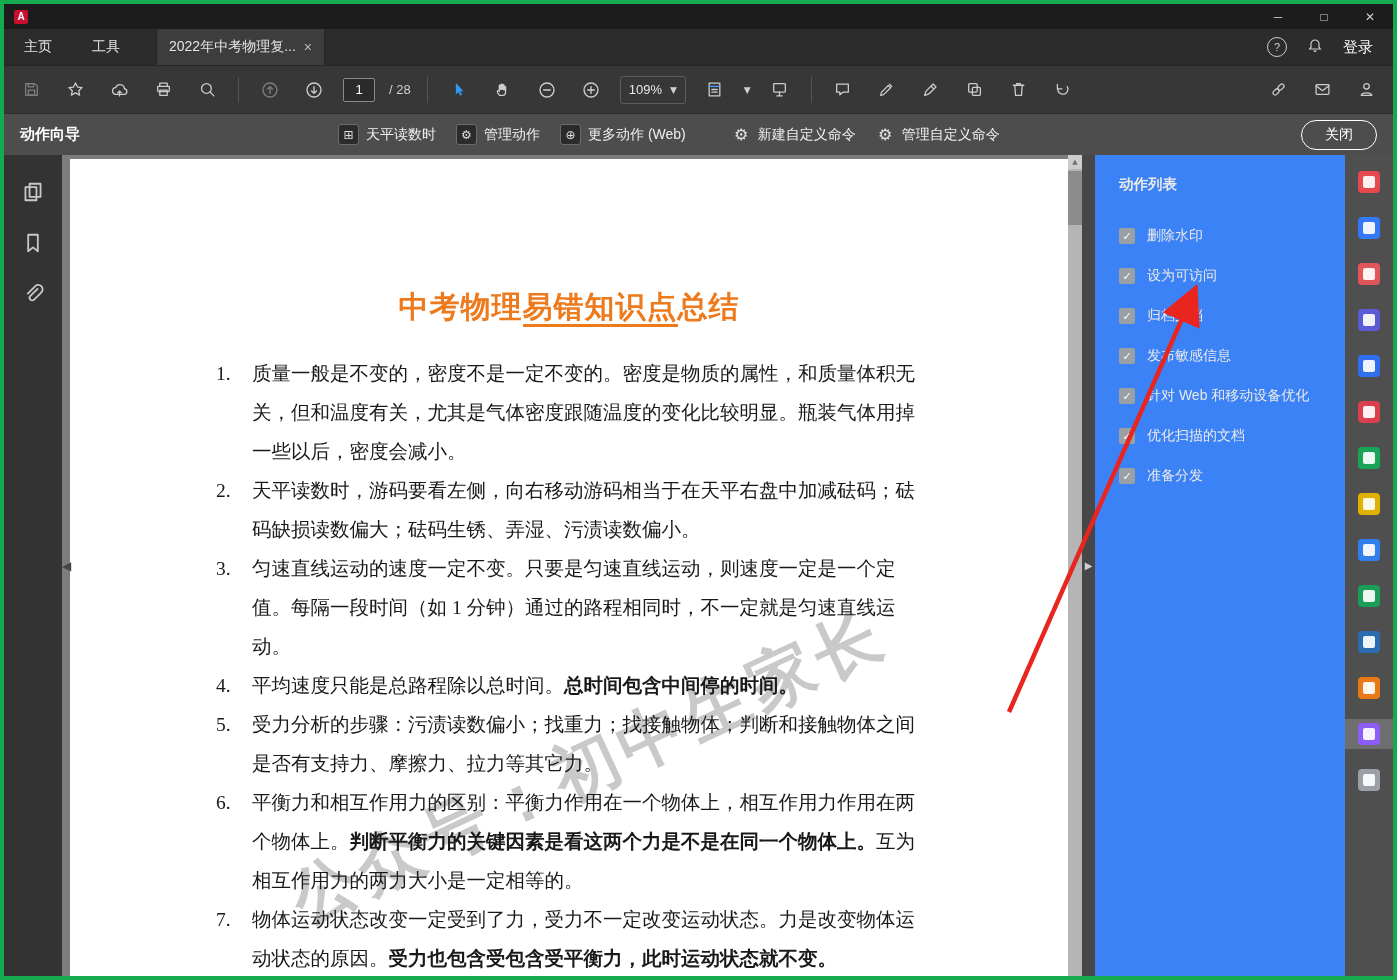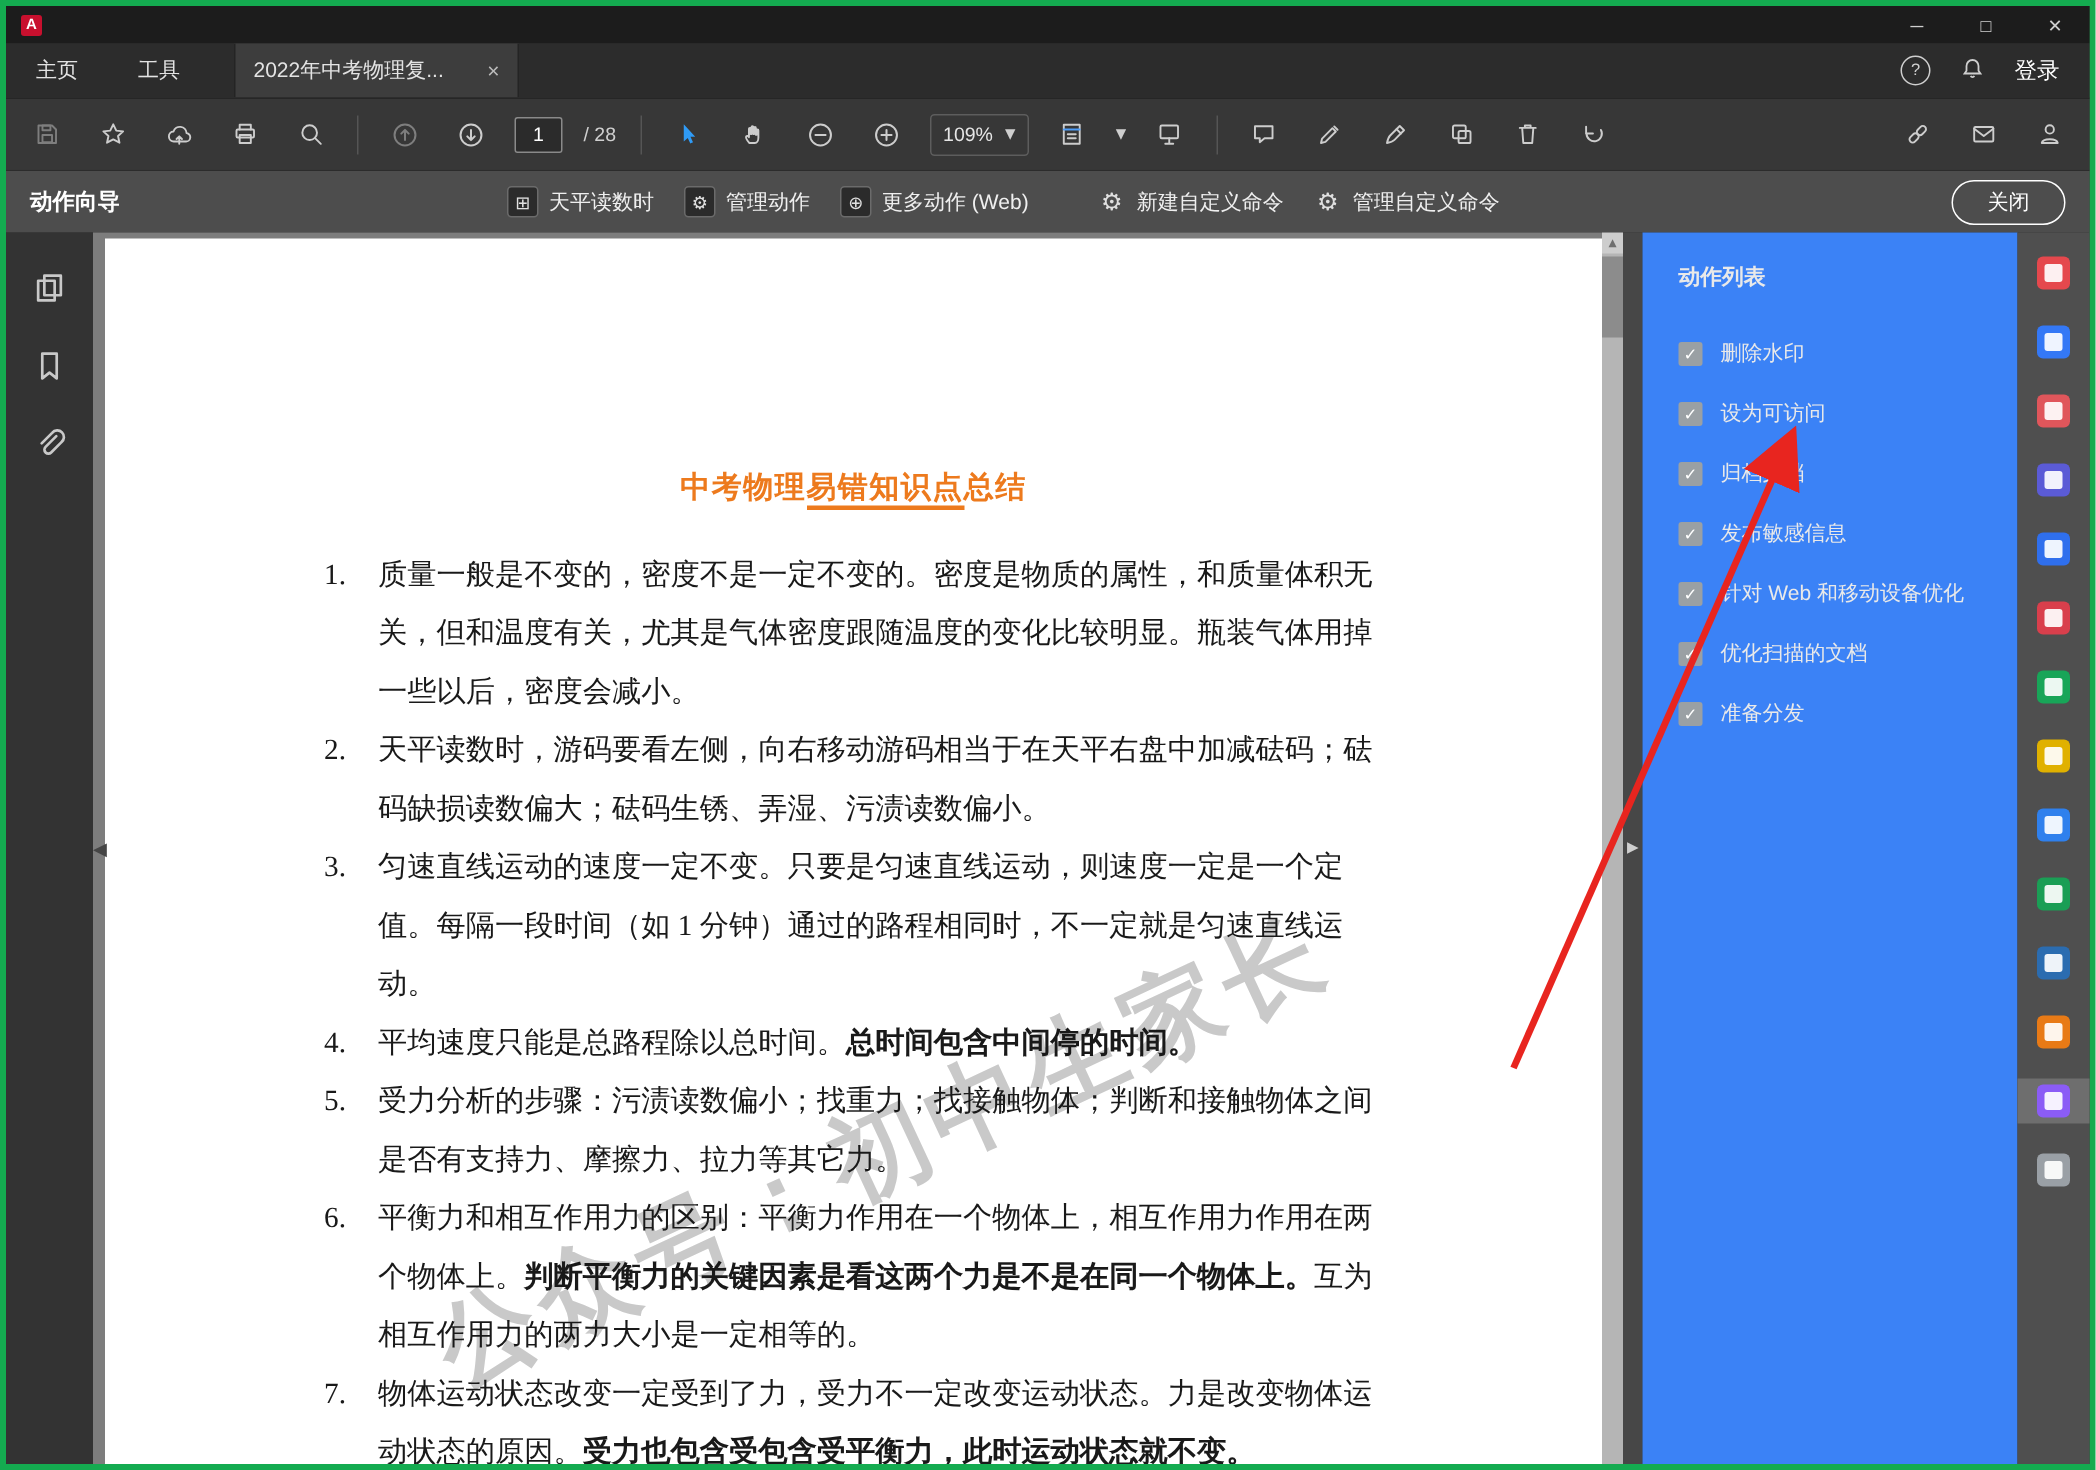--- a/index.html
+++ b/index.html
@@ -17,21 +17,21 @@
   .win-controls{margin-left:auto;display:flex;height:100%;}
   .win-btn{width:46px;height:100%;display:flex;align-items:center;justify-content:center;color:#cfcfcf;font-size:12px;}
 
   
   .menubar{height:24px;background:#343434;display:flex;align-items:center;padding-left:6px;color:#e6e6e6;font-size:13px;flex:none;}
   .menu-item{padding:0 10px;}
 
   
   .tabrow{height:36px;background:#2c2c2c;display:flex;align-items:stretch;color:#e3e3e3;font-size:14px;flex:none;}
   .tab{padding:0 20px;display:flex;align-items:center;}
-  .doc-tab{margin-left:16px;background:#3d3d3d;display:flex;align-items:center;gap:29px;padding:0 12px;max-width:185px;border-left:1px solid #242424;border-right:1px solid #242424;}
+  .doc-tab{margin-left:16px;background:#3d3d3d;display:flex;align-items:center;gap:8px;padding:0 12px;max-width:185px;border-left:1px solid #242424;border-right:1px solid #242424;}
   .doc-tab span.lbl{white-space:nowrap;overflow:hidden;}
   .tab-close{color:#bbb;font-size:14px;}
   .tab-right{margin-left:auto;display:flex;align-items:center;gap:20px;padding-right:20px;}
   .help-circle{width:18px;height:18px;border:1.3px solid #cfcfcf;border-radius:50%;display:flex;align-items:center;justify-content:center;color:#cfcfcf;font-size:11px;}
   .signin{font-size:15px;color:#fff;}
 
   
   .toolbar{height:47px;background:#373737;border-top:1px solid #262626;display:flex;align-items:center;padding:0 12px;gap:14px;flex:none;}
   .tb-icon{width:30px;height:30px;display:flex;align-items:center;justify-content:center;flex:none;border-radius:3px;}
   .tb-icon svg{stroke:#cdcdcd;fill:none;stroke-width:1.2;stroke-linecap:round;stroke-linejoin:round;}
@@ -54,21 +54,21 @@
   .ab-close{margin-left:auto;width:76px;height:30px;border:1.5px solid #fff;border-radius:15px;background:transparent;color:#fff;font-size:14px;font-family:inherit;}
 
   
   .content{flex:1;display:flex;min-height:0;}
   .sidebar{width:58px;background:#333;flex:none;display:flex;flex-direction:column;align-items:center;padding-top:26px;gap:25px;}
   .sb-icon svg{stroke:#c9c9c9;fill:none;stroke-width:1.3;stroke-linecap:round;stroke-linejoin:round;}
 
   .docarea{flex:1;position:relative;background:#7d7d7d;overflow:hidden;}
   .page{position:absolute;left:8px;top:4px;width:998px;height:860px;background:#fff;}
   .page-inner{position:relative;height:100%;padding-top:128px;z-index:1;}
-  .doc-title{text-align:center;font-size:20px;font-weight:bold;margin-bottom:26px;letter-spacing:1px;margin-top:24px;}
+  .doc-title{text-align:center;font-size:30px;font-weight:bold;margin-bottom:26px;letter-spacing:1px;}
   .doc-title .u{border-bottom:3px solid currentColor;padding-bottom:1px;}
   .doc-list{padding-left:146px;padding-right:150px;font-family:"Liberation Serif","DejaVu Serif",serif;font-size:19.5px;line-height:39px;color:#191919;position:relative;z-index:1;}
   .doc-item{display:flex;}
   .doc-item .num{width:36px;flex:none;}
   .doc-item .txt{flex:1;}
   .doc-item .b{font-weight:bold;}
   .watermark{position:absolute;left:225px;top:700px;transform:rotate(-25deg);transform-origin:0 50%;font-size:66px;color:#8f8f8f;opacity:.48;letter-spacing:6px;white-space:nowrap;z-index:0;font-weight:bold;}
 
   .collapse-left{position:absolute;left:0;top:50%;transform:translateY(-50%);color:#454545;font-size:12px;font-family:"DejaVu Sans",sans-serif;}
   .vscroll{position:absolute;right:0;top:0;bottom:0;width:14px;background:#b5b5b5;}

